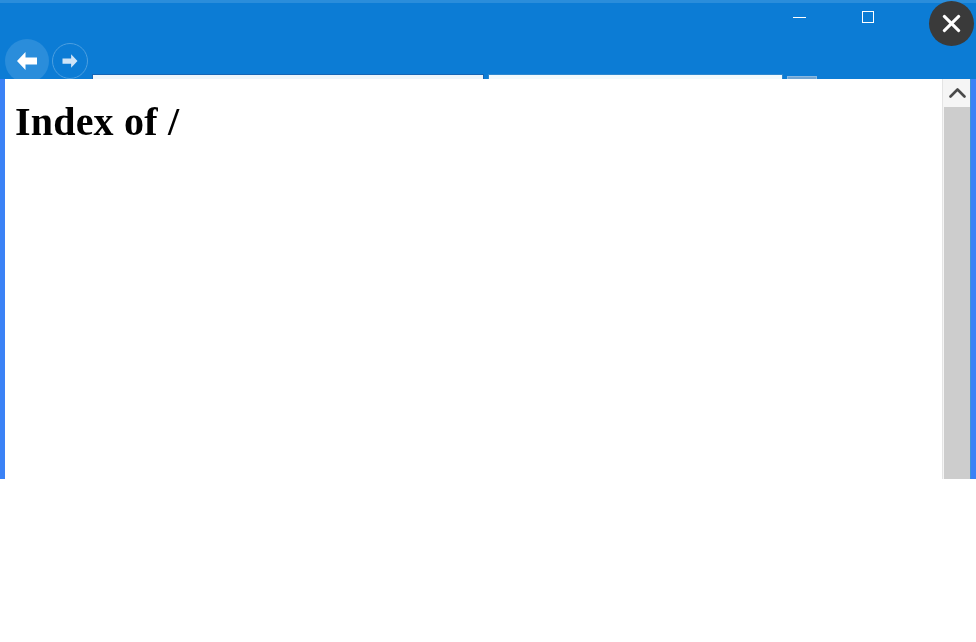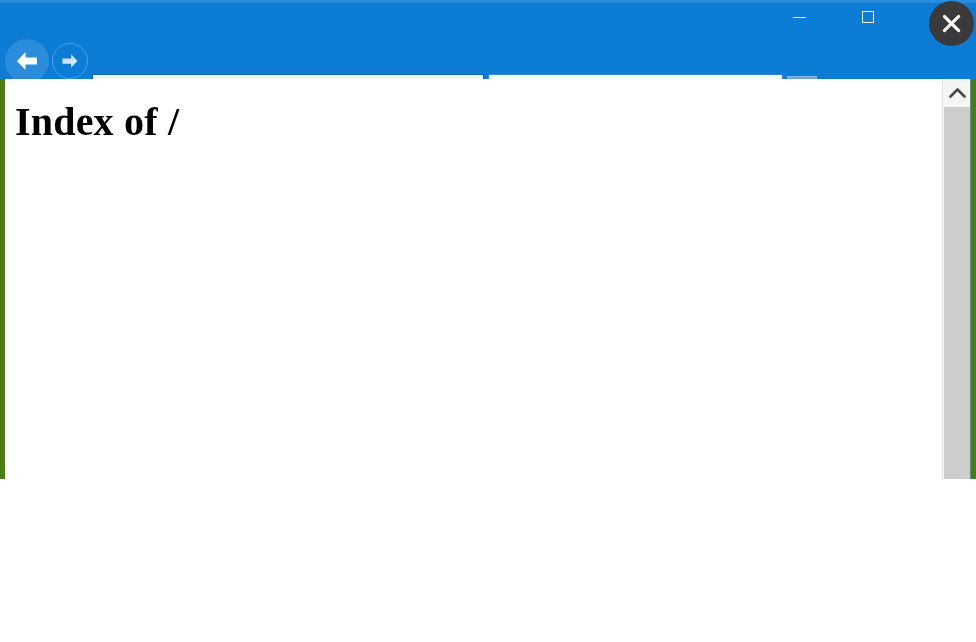--- a/index.html
+++ b/index.html
@@ -11,21 +11,21 @@
     width: 976px;
     height: 642px;
     overflow: hidden;
     font-family: "Liberation Sans", sans-serif;
   }
 
   #window {
     position: relative;
     width: 976px;
     height: 479px;
-    background: #4d7c0f;
+    background: #3b82f6;
     overflow: hidden;
   }
 
   
   #titlebar {
     position: absolute;
     left: 0; top: 0;
     width: 976px;
     height: 34px;
     background: #0c7cd5;

